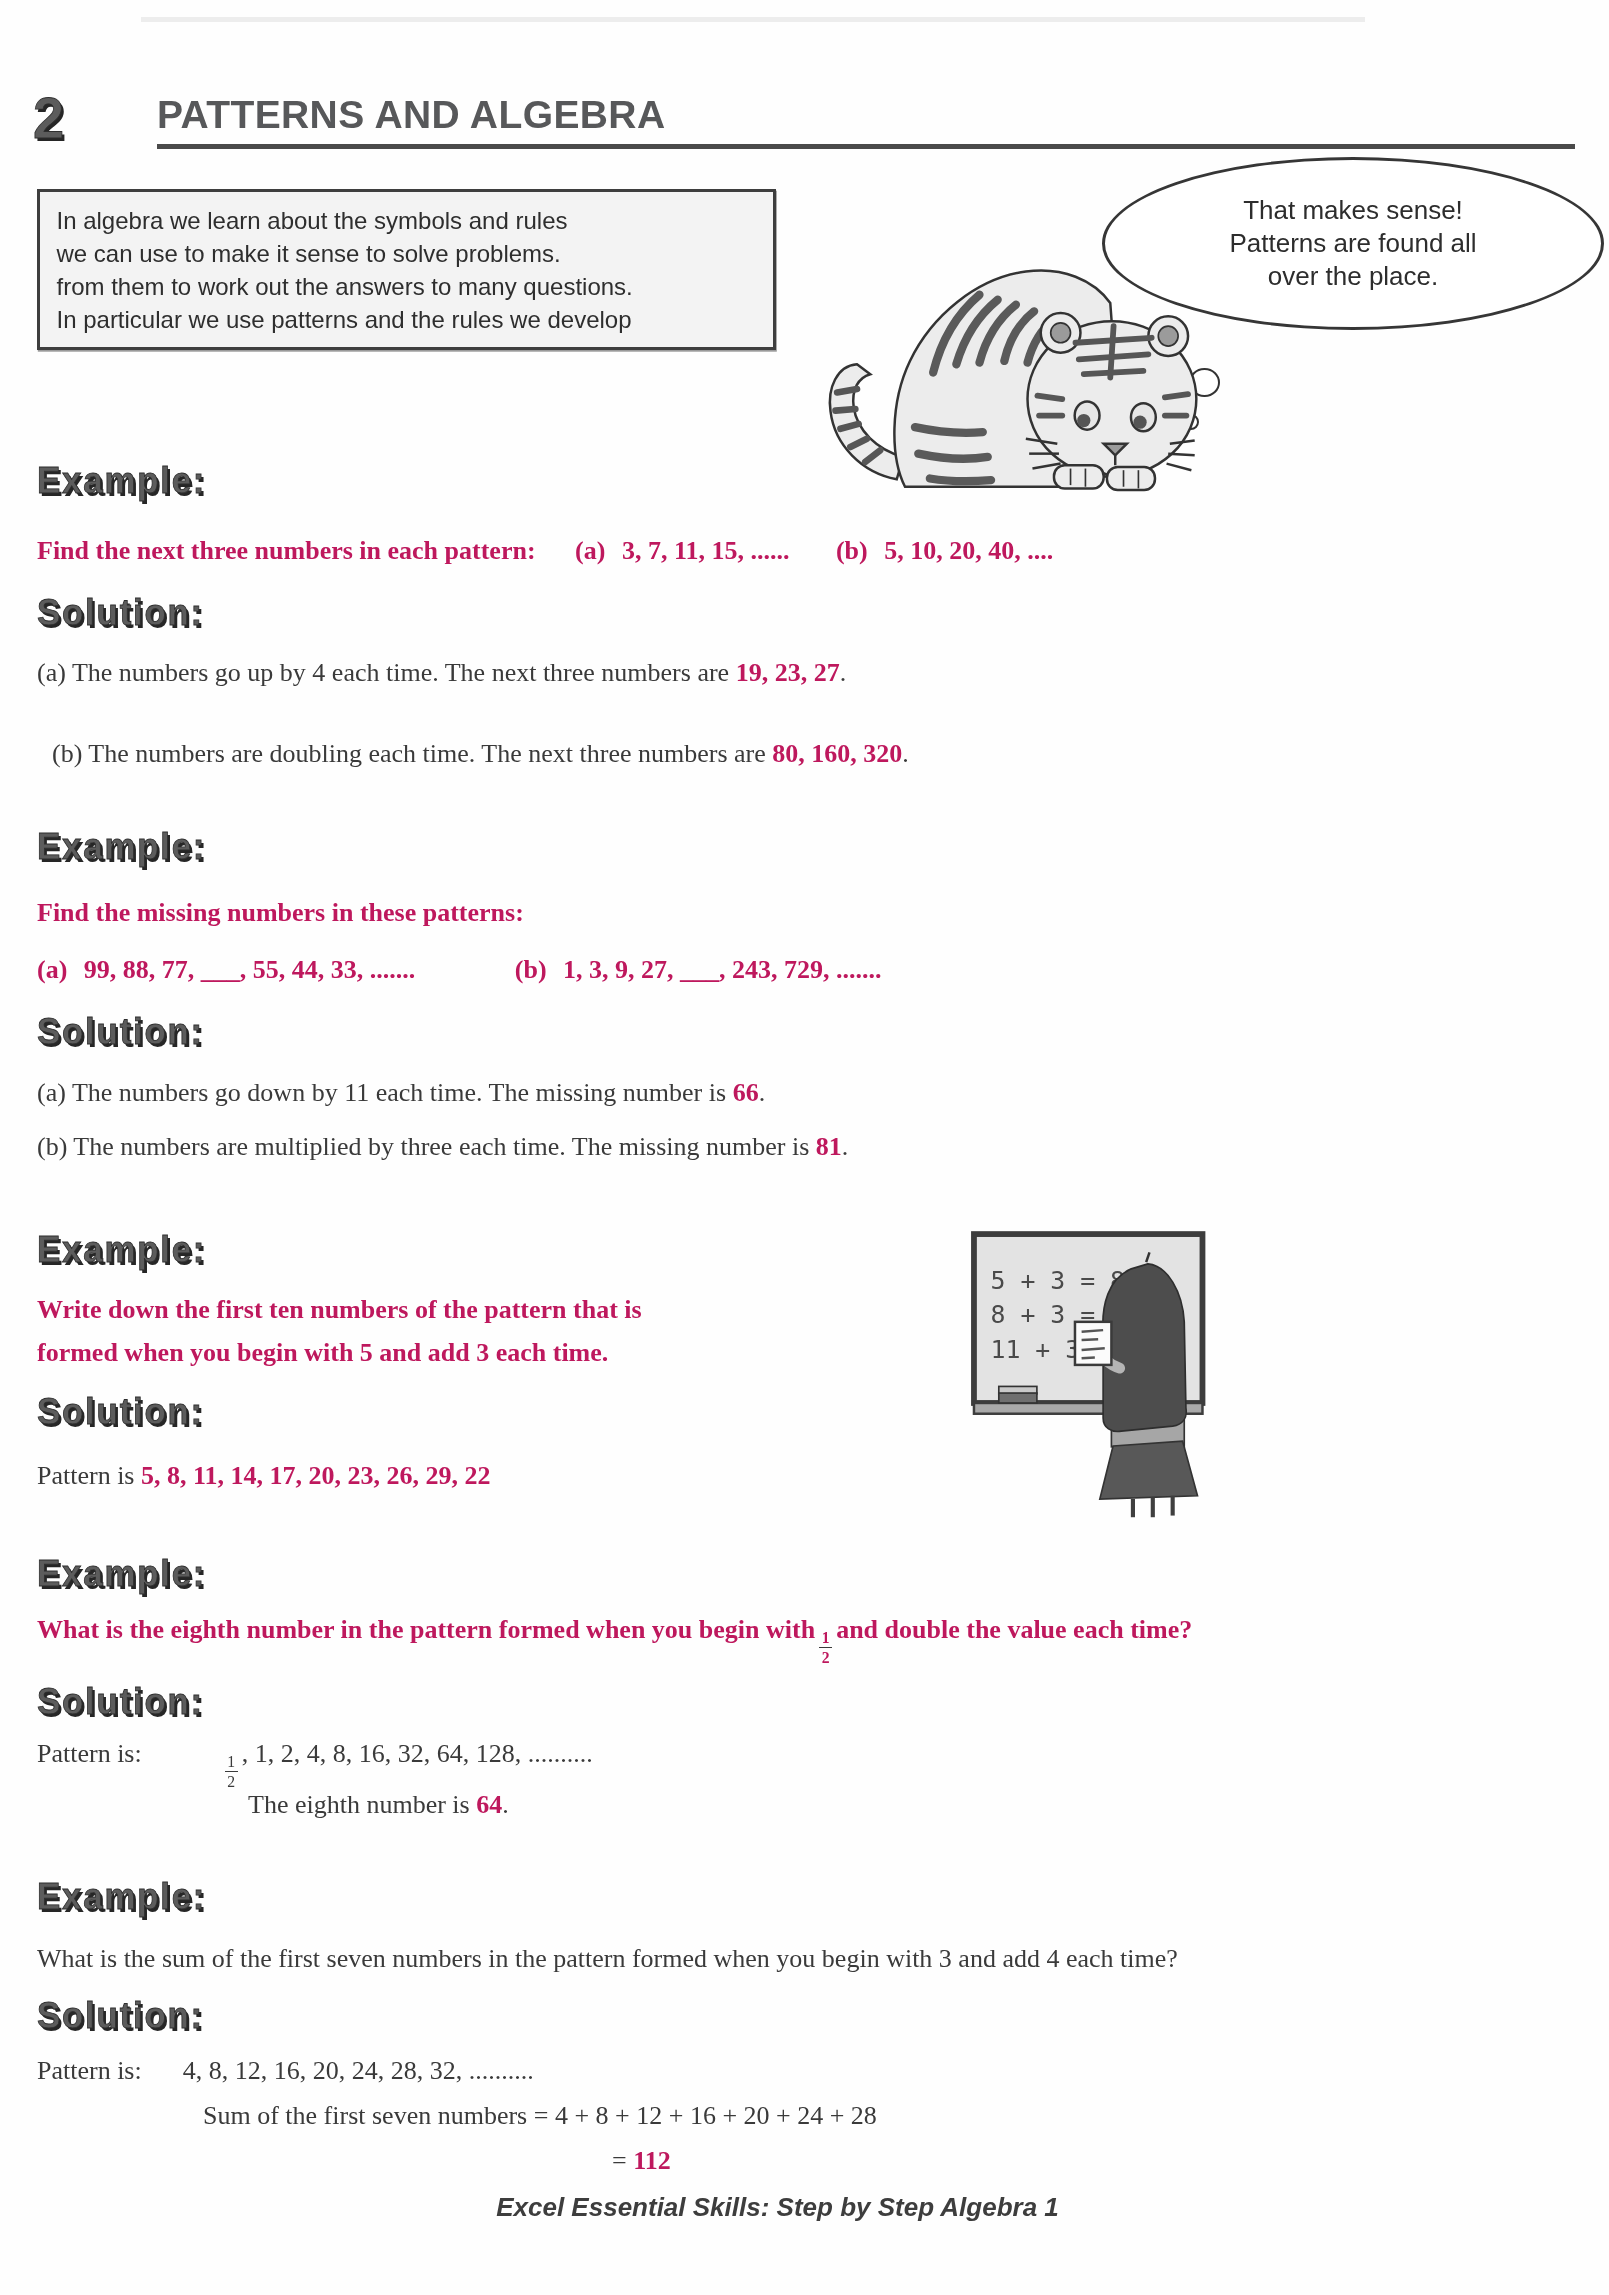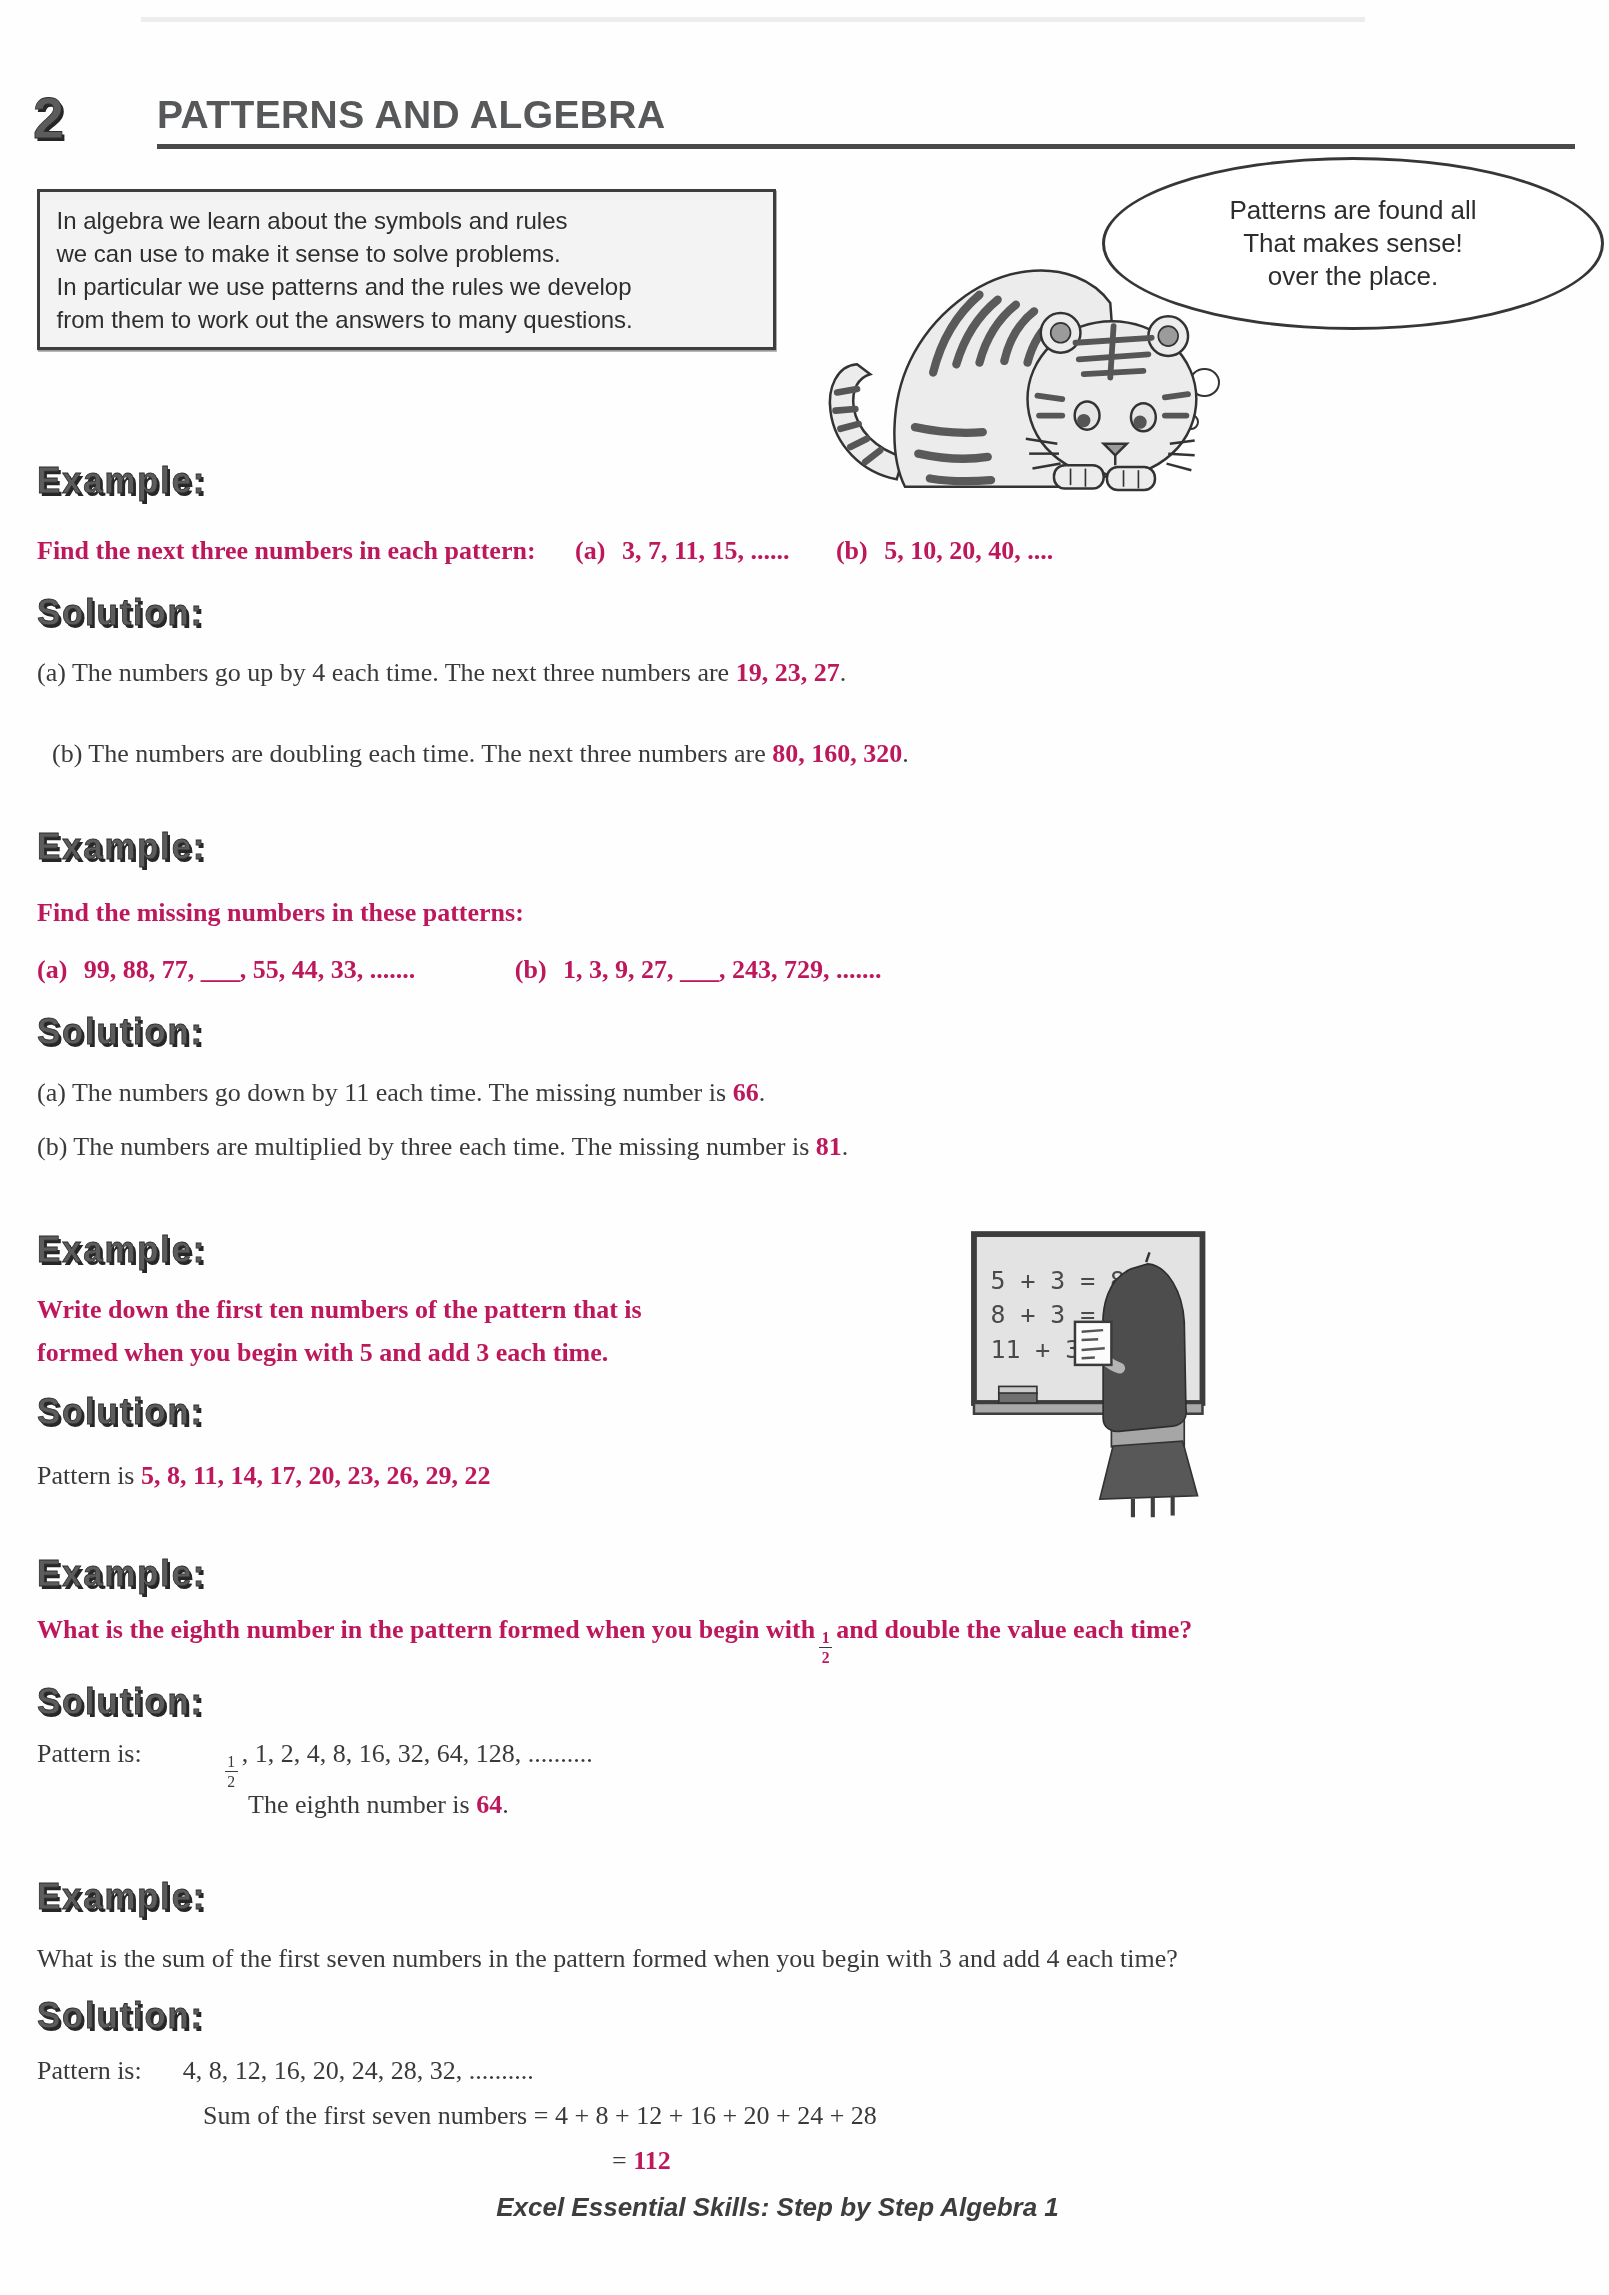--- a/index.html
+++ b/index.html
@@ -45,27 +45,27 @@
 
   <div class="abs artifact" style="left:141px;top:16.5px;width:1224px;height:5px;"></div>
 
   <div class="abs fancy chapter" style="left:33px;top:84px;">2</div>
   <div class="abs title" style="left:157px;top:93px;">PATTERNS AND ALGEBRA</div>
   <div class="abs rule" style="left:157px;top:144px;width:1418px;"></div>
 
   <div class="abs intro-box" style="left:37px;top:189px;">
     <div>In algebra we learn about the symbols and rules</div>
     <div>we can use to make it sense to solve problems.</div>
+    <div>from them to work out the answers to many questions.</div>
     <div>In particular we use patterns and the rules we develop</div>
-    <div>from them to work out the answers to many questions.</div>
   </div>
 
   <div class="abs bubble" style="left:1102px;top:157px;">
+    <div>That makes sense!</div>
     <div>Patterns are found all</div>
-    <div>That makes sense!</div>
     <div>over the place.</div>
   </div>
   <div class="dot" style="left:1189px;top:368px;width:26.5px;height:25px;"></div>
   <div class="dot" style="left:1183px;top:414px;width:12.4px;height:12.4px;"></div>
 
   <svg class="abs" style="left:809px;top:240px;" width="389" height="275" viewBox="0 0 470 332">
     <path d="M58,150 C34,152 22,178 26,207 C31,248 64,281 106,289 L114,262 C82,253 58,230 54,202 C51,180 60,166 74,162 Z" fill="#ececec" stroke="#333" stroke-width="3"></path>
     <g stroke="#565656" stroke-width="8" stroke-linecap="round">
       <line x1="34" y1="184" x2="58" y2="180"></line>
         <line x1="32" y1="206" x2="56" y2="204"></line>

